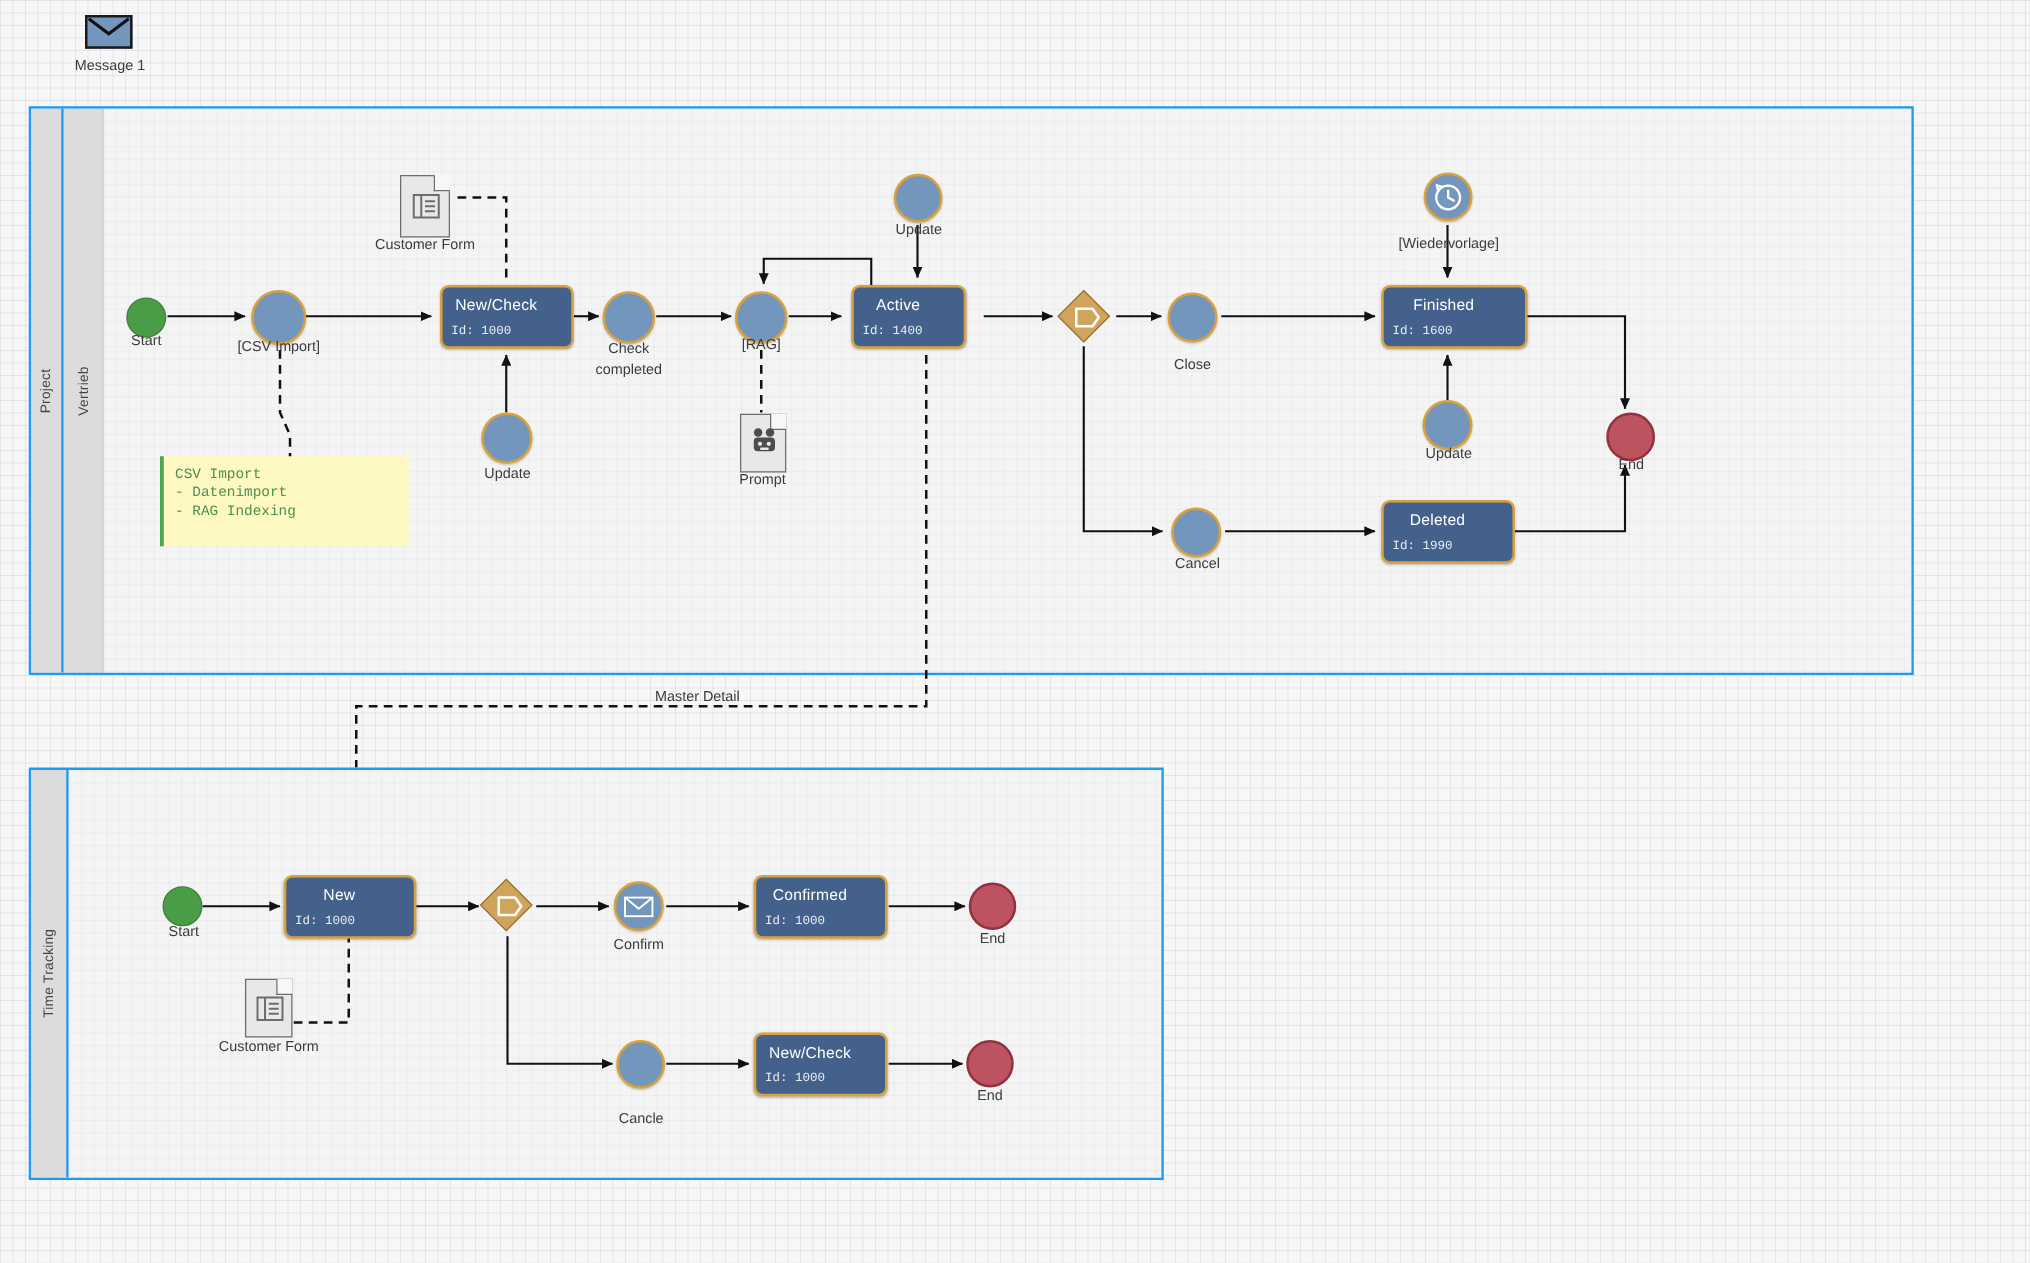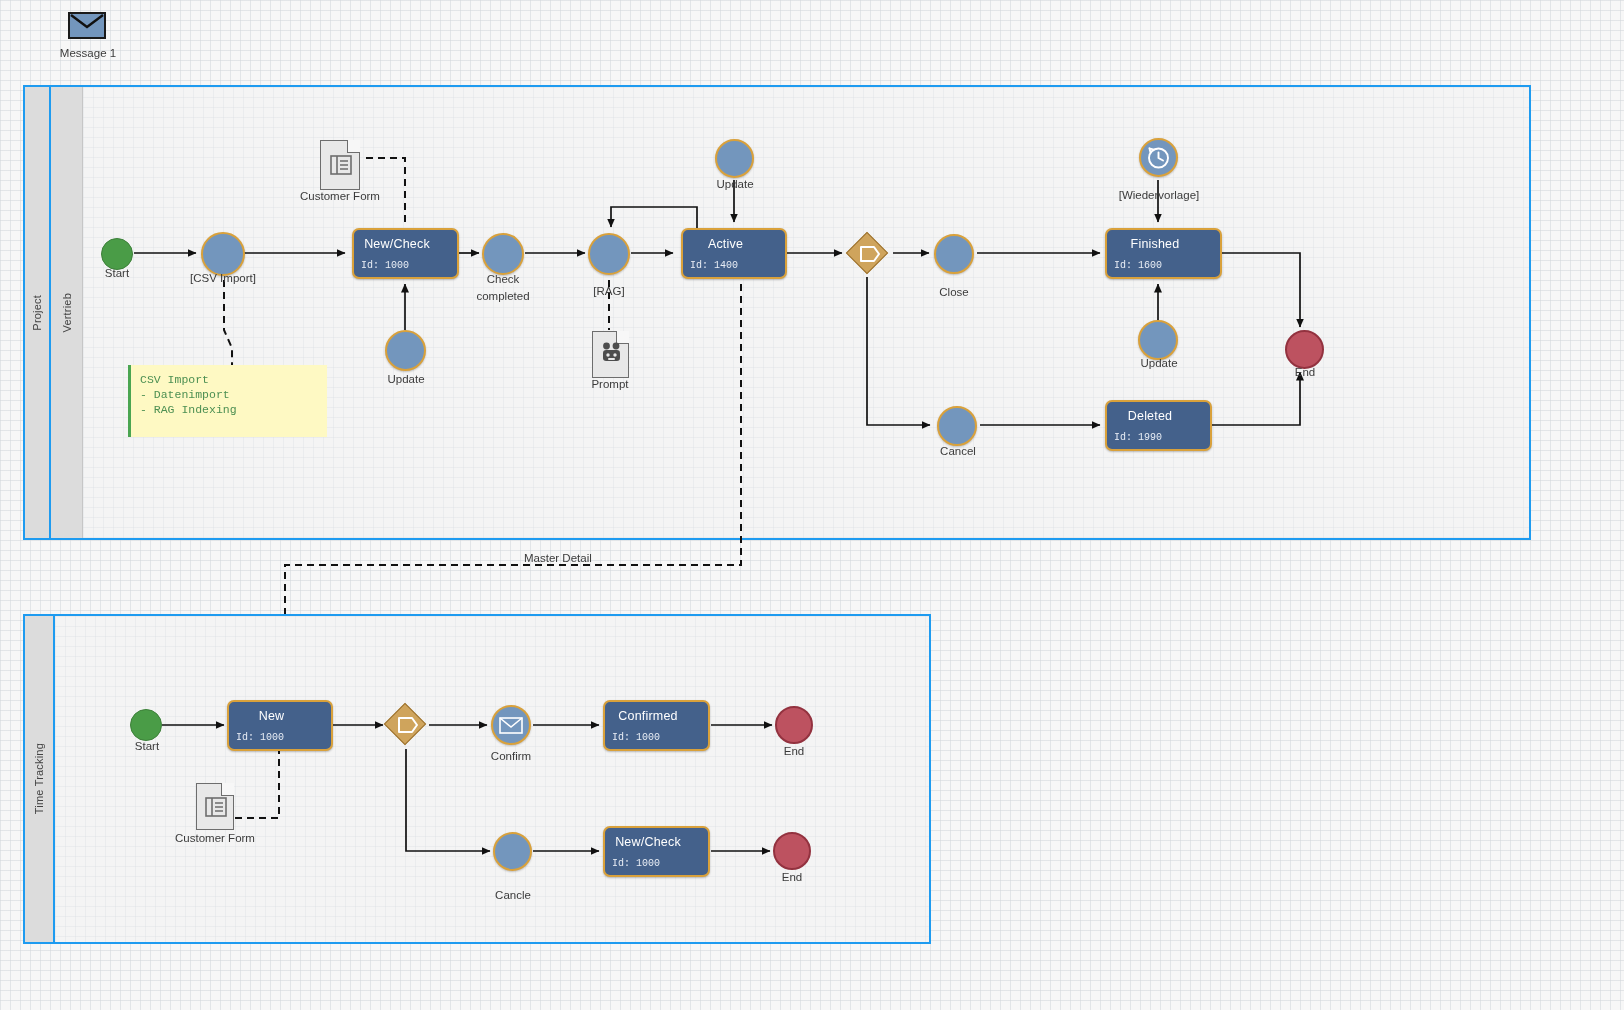--- a/index.html
+++ b/index.html
@@ -247,26 +247,26 @@
 
   <div class="task" style="left:352px;top:228px;width:107px;height:51px;">
     <div class="t-title">New/Check</div>
     <div class="t-id">Id: 1000</div>
   </div>
 
   <div class="ev inter" style="left:482px;top:233px;width:42px;height:42px;"></div>
   <div class="lbl wrap" style="left:460px;top:271px;width:86px;">Check completed</div>
 
   <div class="ev inter" style="left:588px;top:233px;width:42px;height:42px;"></div>
-  <div class="lbl" style="left:569px;top:284px;width:80px;">[RAG]</div>
+  <div class="lbl" style="left:569px;top:269px;width:80px;">[RAG]</div>
 
   <div class="ev inter" style="left:385px;top:330px;width:41px;height:41px;"></div>
   <div class="lbl" style="left:370px;top:372px;width:72px;">Update</div>
 
-  <div class="task" style="left:681px;top:228px;width:106px;height:51px;">
+  <div class="task" style="left:681px;top:228px;width:92px;height:51px;">
     <div class="t-title">Active</div>
     <div class="t-id">Id: 1400</div>
   </div>
 
   <div class="ev inter" style="left:715px;top:139px;width:39px;height:39px;"></div>
   <div class="lbl" style="left:699px;top:177px;width:72px;">Update</div>
 
   <div class="node" style="left:846px;top:232px;width:44px;height:44px;">
     <div class="gw-shape" style="left:6px;top:6px;"></div>
     <svg width="44" height="44" viewBox="0 0 44 44" style="position:absolute;left:0;top:0;">

